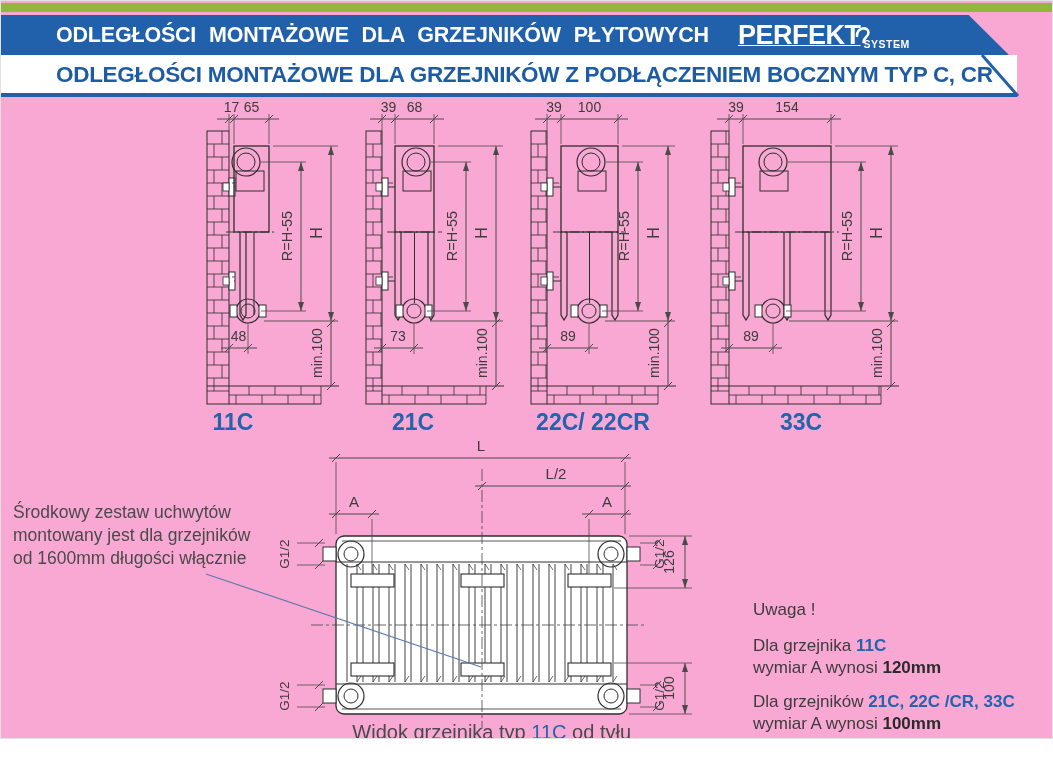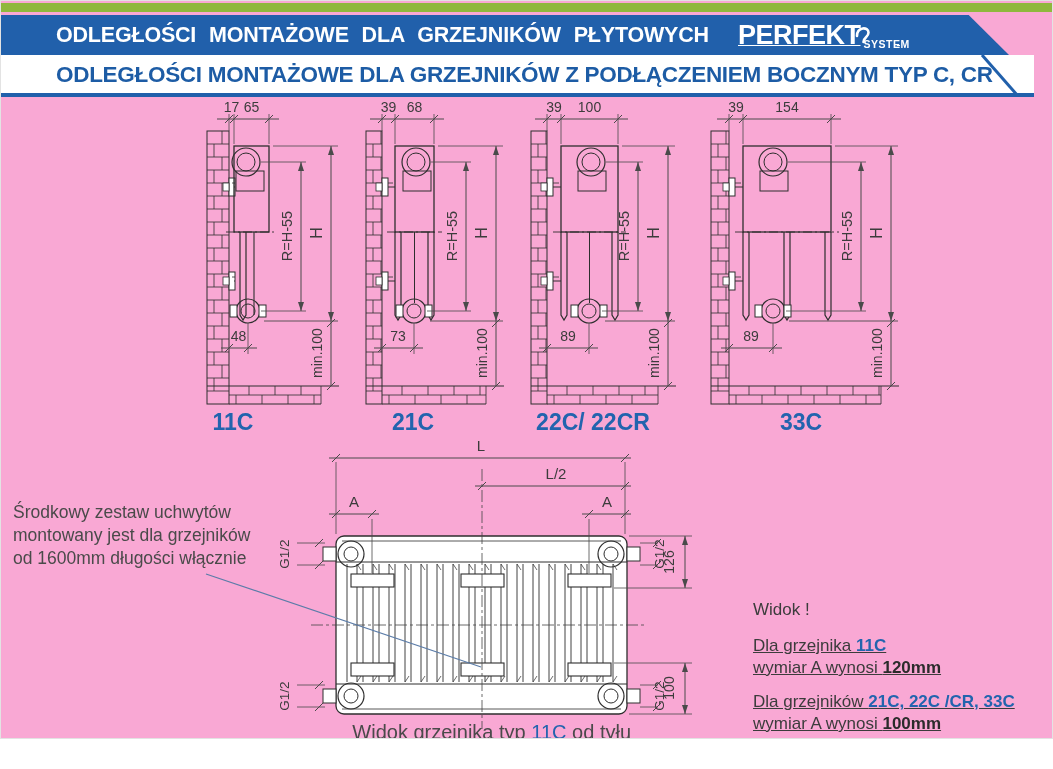--- a/index.html
+++ b/index.html
@@ -8,34 +8,34 @@
   .green-top{position:absolute;left:0;top:2px;width:1051px;height:9px;background:#8fb83d;}
   .banner-blue{position:absolute;left:0;top:14px;width:1008px;height:40px;background:#2160ab;
                clip-path:polygon(0 0,96% 0,100% 100%,0 100%);}
   .banner-title{position:absolute;left:55px;top:0;height:40px;line-height:40px;color:#fff;
                 font-size:21.5px;font-weight:bold;word-spacing:7px;letter-spacing:-0.2px;white-space:nowrap;}
   .logo{position:absolute;left:737px;top:0;height:40px;line-height:40px;color:#fff;white-space:nowrap;text-decoration:underline;}
   .logo .brand{font-size:27px;font-weight:bold;letter-spacing:-0.5px;}
   .logo .hook{display:inline-block;vertical-align:top;margin:5px 0 0 -6px;}
   .logo .brand-sub{font-size:10.5px;font-weight:bold;letter-spacing:0.5px;position:relative;top:4px;margin-left:-6px;}
   .banner-white{position:absolute;left:0;top:54px;width:1016px;height:38px;background:#fff;
-                border-bottom:4px solid #2160ab;padding-left:17px;}
+                border-bottom:4px solid #2160ab;}
   .banner-subtitle{position:absolute;left:55px;top:0;height:38px;line-height:40px;color:#1d5ca5;
                    font-size:22.5px;font-weight:bold;letter-spacing:-0.3px;white-space:nowrap;}
   .banner-diag{position:absolute;left:975px;top:54px;}
   .sideview{position:absolute;top:98px;}
   .type-label{position:absolute;top:408px;height:28px;font-size:23px;font-weight:bold;
               color:#2264ae;text-align:center;white-space:nowrap;}
   .rearview{position:absolute;left:140px;top:430px;}
   .annotation{position:absolute;left:12px;top:500px;font-size:17.5px;color:#4a4a4a;line-height:23px;}
   .notes{position:absolute;left:752px;top:598px;font-size:17px;color:#3c3c3c;line-height:22px;}
   .notes .nt{margin-bottom:14px;}
   .notes .blue{color:#2264ae;font-weight:bold;}
   .notes .val{color:#2b2b2b;font-weight:bold;}
-  .notes .grp{margin-bottom:12px;text-decoration:underline;}
+  .notes .grp{margin-bottom:12px;}
   .caption{position:absolute;left:330px;top:720px;width:300px;text-align:right;
            font-size:20px;color:#4a4a4a;}
   .caption .blue{color:#2264ae;}
   svg text{font-family:"Liberation Sans",sans-serif;}
   svg{overflow:visible;}
 </style>
 </head>
 <body>
 
 <div class="page">
@@ -703,21 +703,21 @@
       </g>
     </svg>
 
   <div class="annotation">
     <div>Środkowy zestaw uchwytów</div>
     <div>montowany jest dla grzejników</div>
     <div>od 1600mm długości włącznie</div>
   </div>
 
   <div class="notes">
-    <div class="nt">Widok !</div>
+    <div class="nt">Uwaga !</div>
     <div class="grp">
       <div><span>Dla grzejnika </span><span class="blue">11C</span></div>
       <div><span>wymiar A wynosi </span><span class="val">120mm</span></div>
     </div>
     <div class="grp">
       <div><span>Dla grzejników </span><span class="blue">21C, 22C /CR, 33C</span></div>
       <div><span>wymiar A wynosi </span><span class="val">100mm</span></div>
     </div>
   </div>
 

